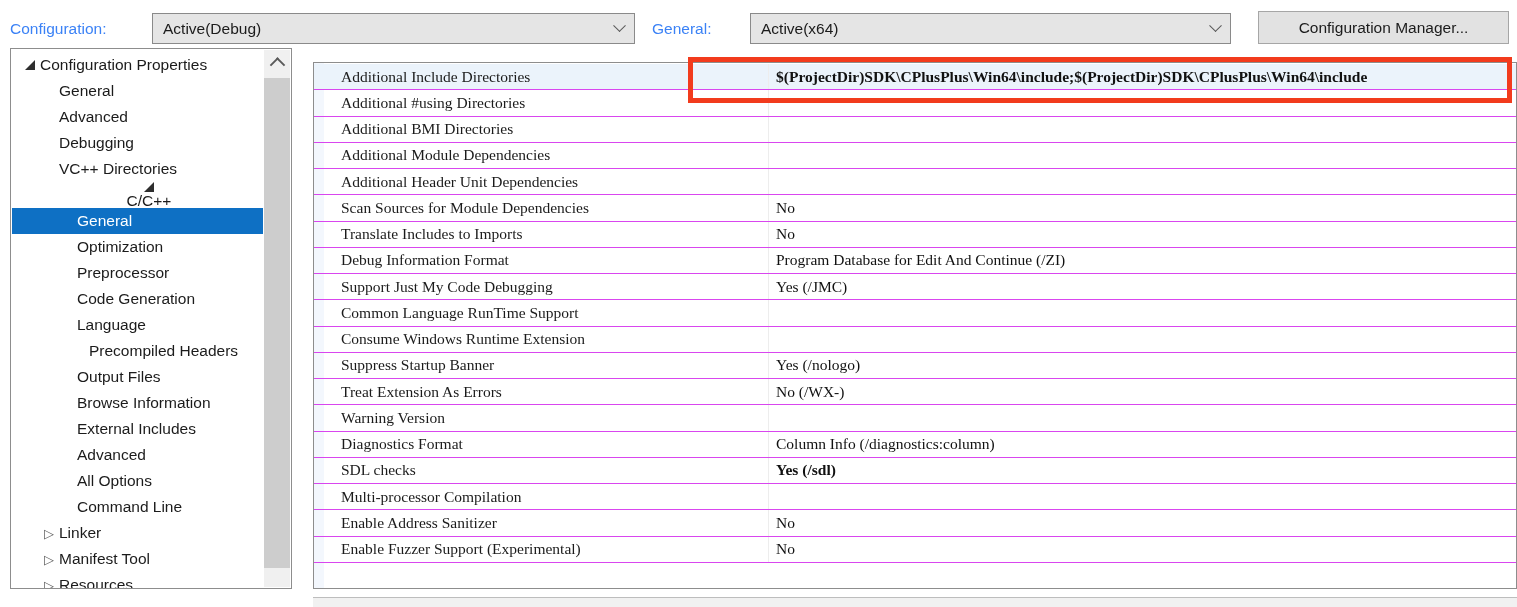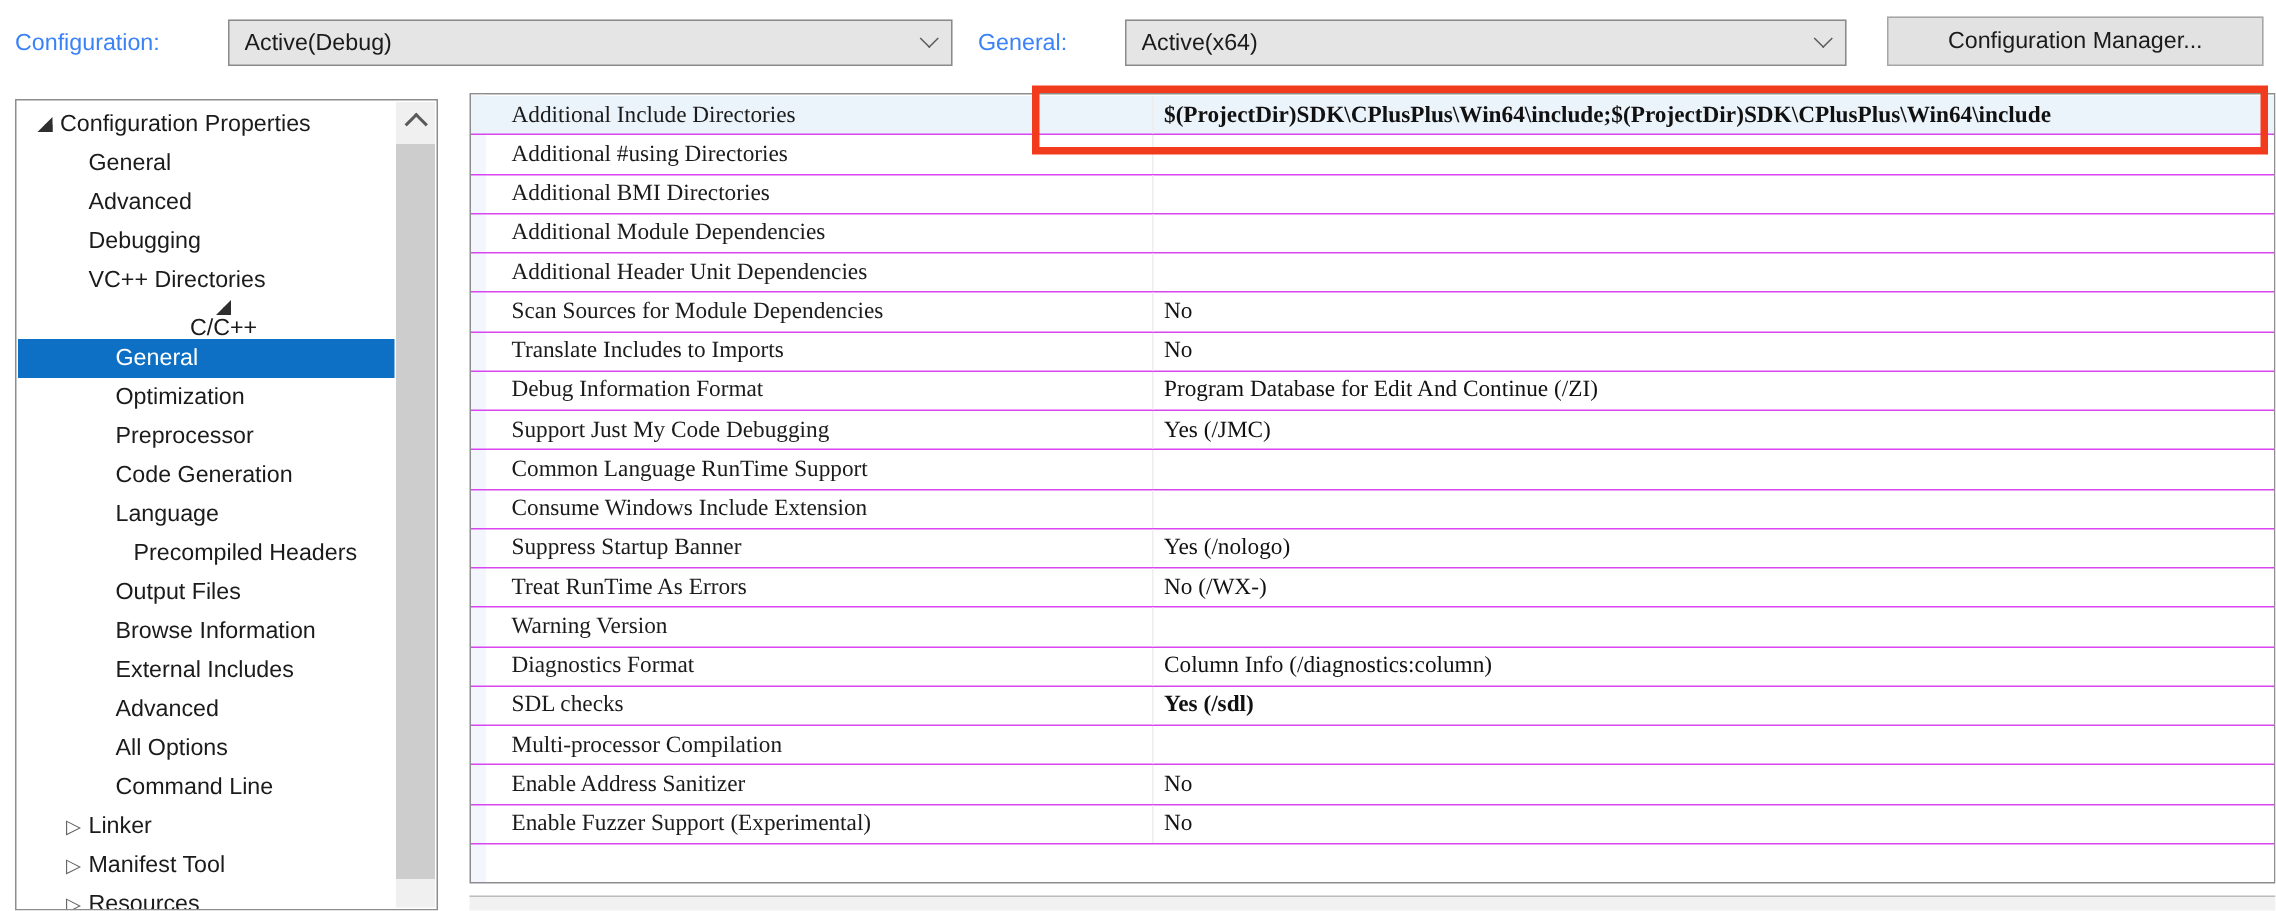--- a/index.html
+++ b/index.html
@@ -27,21 +27,21 @@
     transform:rotate(45deg) translate(-2px,-2px);
   }
   .btn{
     position:absolute;left:1258px;top:11px;width:251px;height:33px;box-sizing:border-box;
     background:#e2e2e2;border:1px solid #a6a6a6;font-size:15.5px;color:#1b1b1b;
     display:flex;align-items:center;justify-content:center;white-space:nowrap;
     font-family:"Liberation Sans","DejaVu Sans",sans-serif;
   }
   
   .tree{
-    position:absolute;left:10px;top:66px;width:282px;height:541px;
+    position:absolute;left:10px;top:48px;width:282px;height:541px;
     box-sizing:border-box;border:1px solid #8d8d8d;background:#fff;overflow:hidden;
   }
   .tree-items{position:absolute;left:1px;top:3px;right:28px;}
   .tree-item{
     height:26px;display:flex;align-items:center;font-size:15.5px;
     white-space:nowrap;cursor:default;
   }
   .tree-item .expander{
     width:20px;flex:none;display:flex;align-items:center;justify-content:center;
     color:#5f5f5f;font-size:13px;
@@ -249,29 +249,29 @@
       </div>
       <div class="grid-row">
         <div class="cell-name">Support Just My Code Debugging</div>
         <div class="cell-value">Yes (/JMC)</div>
       </div>
       <div class="grid-row">
         <div class="cell-name">Common Language RunTime Support</div>
         <div class="cell-value"></div>
       </div>
       <div class="grid-row">
-        <div class="cell-name">Consume Windows Include Extension</div>
+        <div class="cell-name">Consume Windows Runtime Extension</div>
         <div class="cell-value"></div>
       </div>
       <div class="grid-row">
         <div class="cell-name">Suppress Startup Banner</div>
         <div class="cell-value">Yes (/nologo)</div>
       </div>
       <div class="grid-row">
-        <div class="cell-name">Treat RunTime As Errors</div>
+        <div class="cell-name">Treat Extension As Errors</div>
         <div class="cell-value">No (/WX-)</div>
       </div>
       <div class="grid-row">
         <div class="cell-name">Warning Version</div>
         <div class="cell-value"></div>
       </div>
       <div class="grid-row">
         <div class="cell-name">Diagnostics Format</div>
         <div class="cell-value">Column Info (/diagnostics:column)</div>
       </div>

